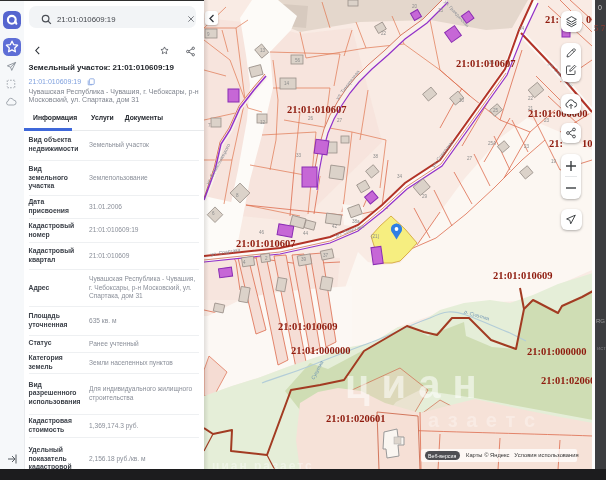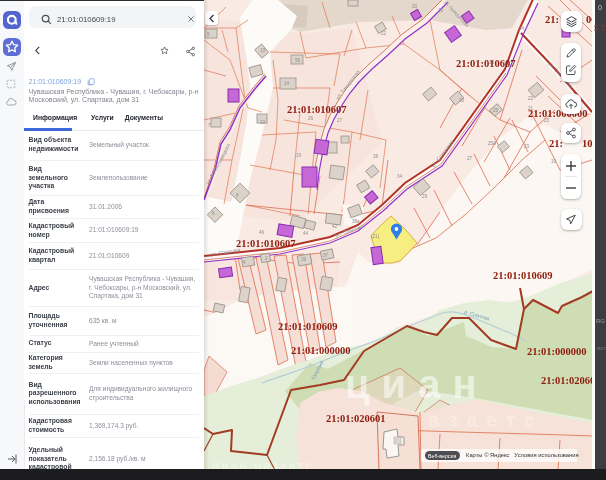--- a/index.html
+++ b/index.html
@@ -36,20 +36,21 @@
     <path d="M12 2.5l2.9 6 6.6.9-4.8 4.6 1.2 6.5L12 17.4 6.1 20.5l1.2-6.5L2.5 9.4l6.6-.9z" fill="none" stroke="#4a4e55" stroke-width="2"></path>
   </svg>
   <svg class="abs" style="left:160.5px;top:46px;" width="11" height="11" viewBox="0 0 24 24">
     <circle cx="18" cy="5" r="2.6" fill="none" stroke="#4a4e55" stroke-width="1.8"></circle>
     <circle cx="6" cy="12" r="2.6" fill="none" stroke="#4a4e55" stroke-width="1.8"></circle>
     <circle cx="18" cy="19" r="2.6" fill="none" stroke="#4a4e55" stroke-width="1.8"></circle>
     <line x1="8.3" y1="10.7" x2="15.7" y2="6.3" stroke="#4a4e55" stroke-width="1.8"></line>
     <line x1="8.3" y1="13.3" x2="15.7" y2="17.7" stroke="#4a4e55" stroke-width="1.8"></line>
   </svg>
 
+  <div class="abs" style="left:4.5px;top:62.5px;font-size:8px;font-weight:bold;color:#1c2026;white-space:nowrap;">Земельный участок: 21:01:010609:19</div>
 
   <div class="abs" style="left:4.5px;top:77.5px;font-size:7px;color:#7fa0de;white-space:nowrap;">21:01:010609:19</div>
   <svg class="abs" style="left:63px;top:77.5px;" width="8" height="8" viewBox="0 0 10 10">
     <rect x="3" y="1" width="6" height="7" rx="1" fill="none" stroke="#7fa0de" stroke-width="1"></rect>
     <path d="M1.5 3 v5.5 h5" fill="none" stroke="#7fa0de" stroke-width="1"></path>
   </svg>
 
   <div class="abs" style="left:4.5px;top:88px;width:168px;font-size:7px;line-height:8.2px;color:#80858f;white-space:nowrap;">Чувашская Республика - Чувашия, г. Чебоксары, р-н<br>Московский, ул. Спартака, дом 31</div>
 
   <div class="abs" style="left:9px;top:114px;font-size:6.8px;font-weight:bold;color:#23272e;white-space:nowrap;">Информация<span style="margin-left:14px;">Услуги</span><span style="margin-left:11px;">Документы</span></div>

